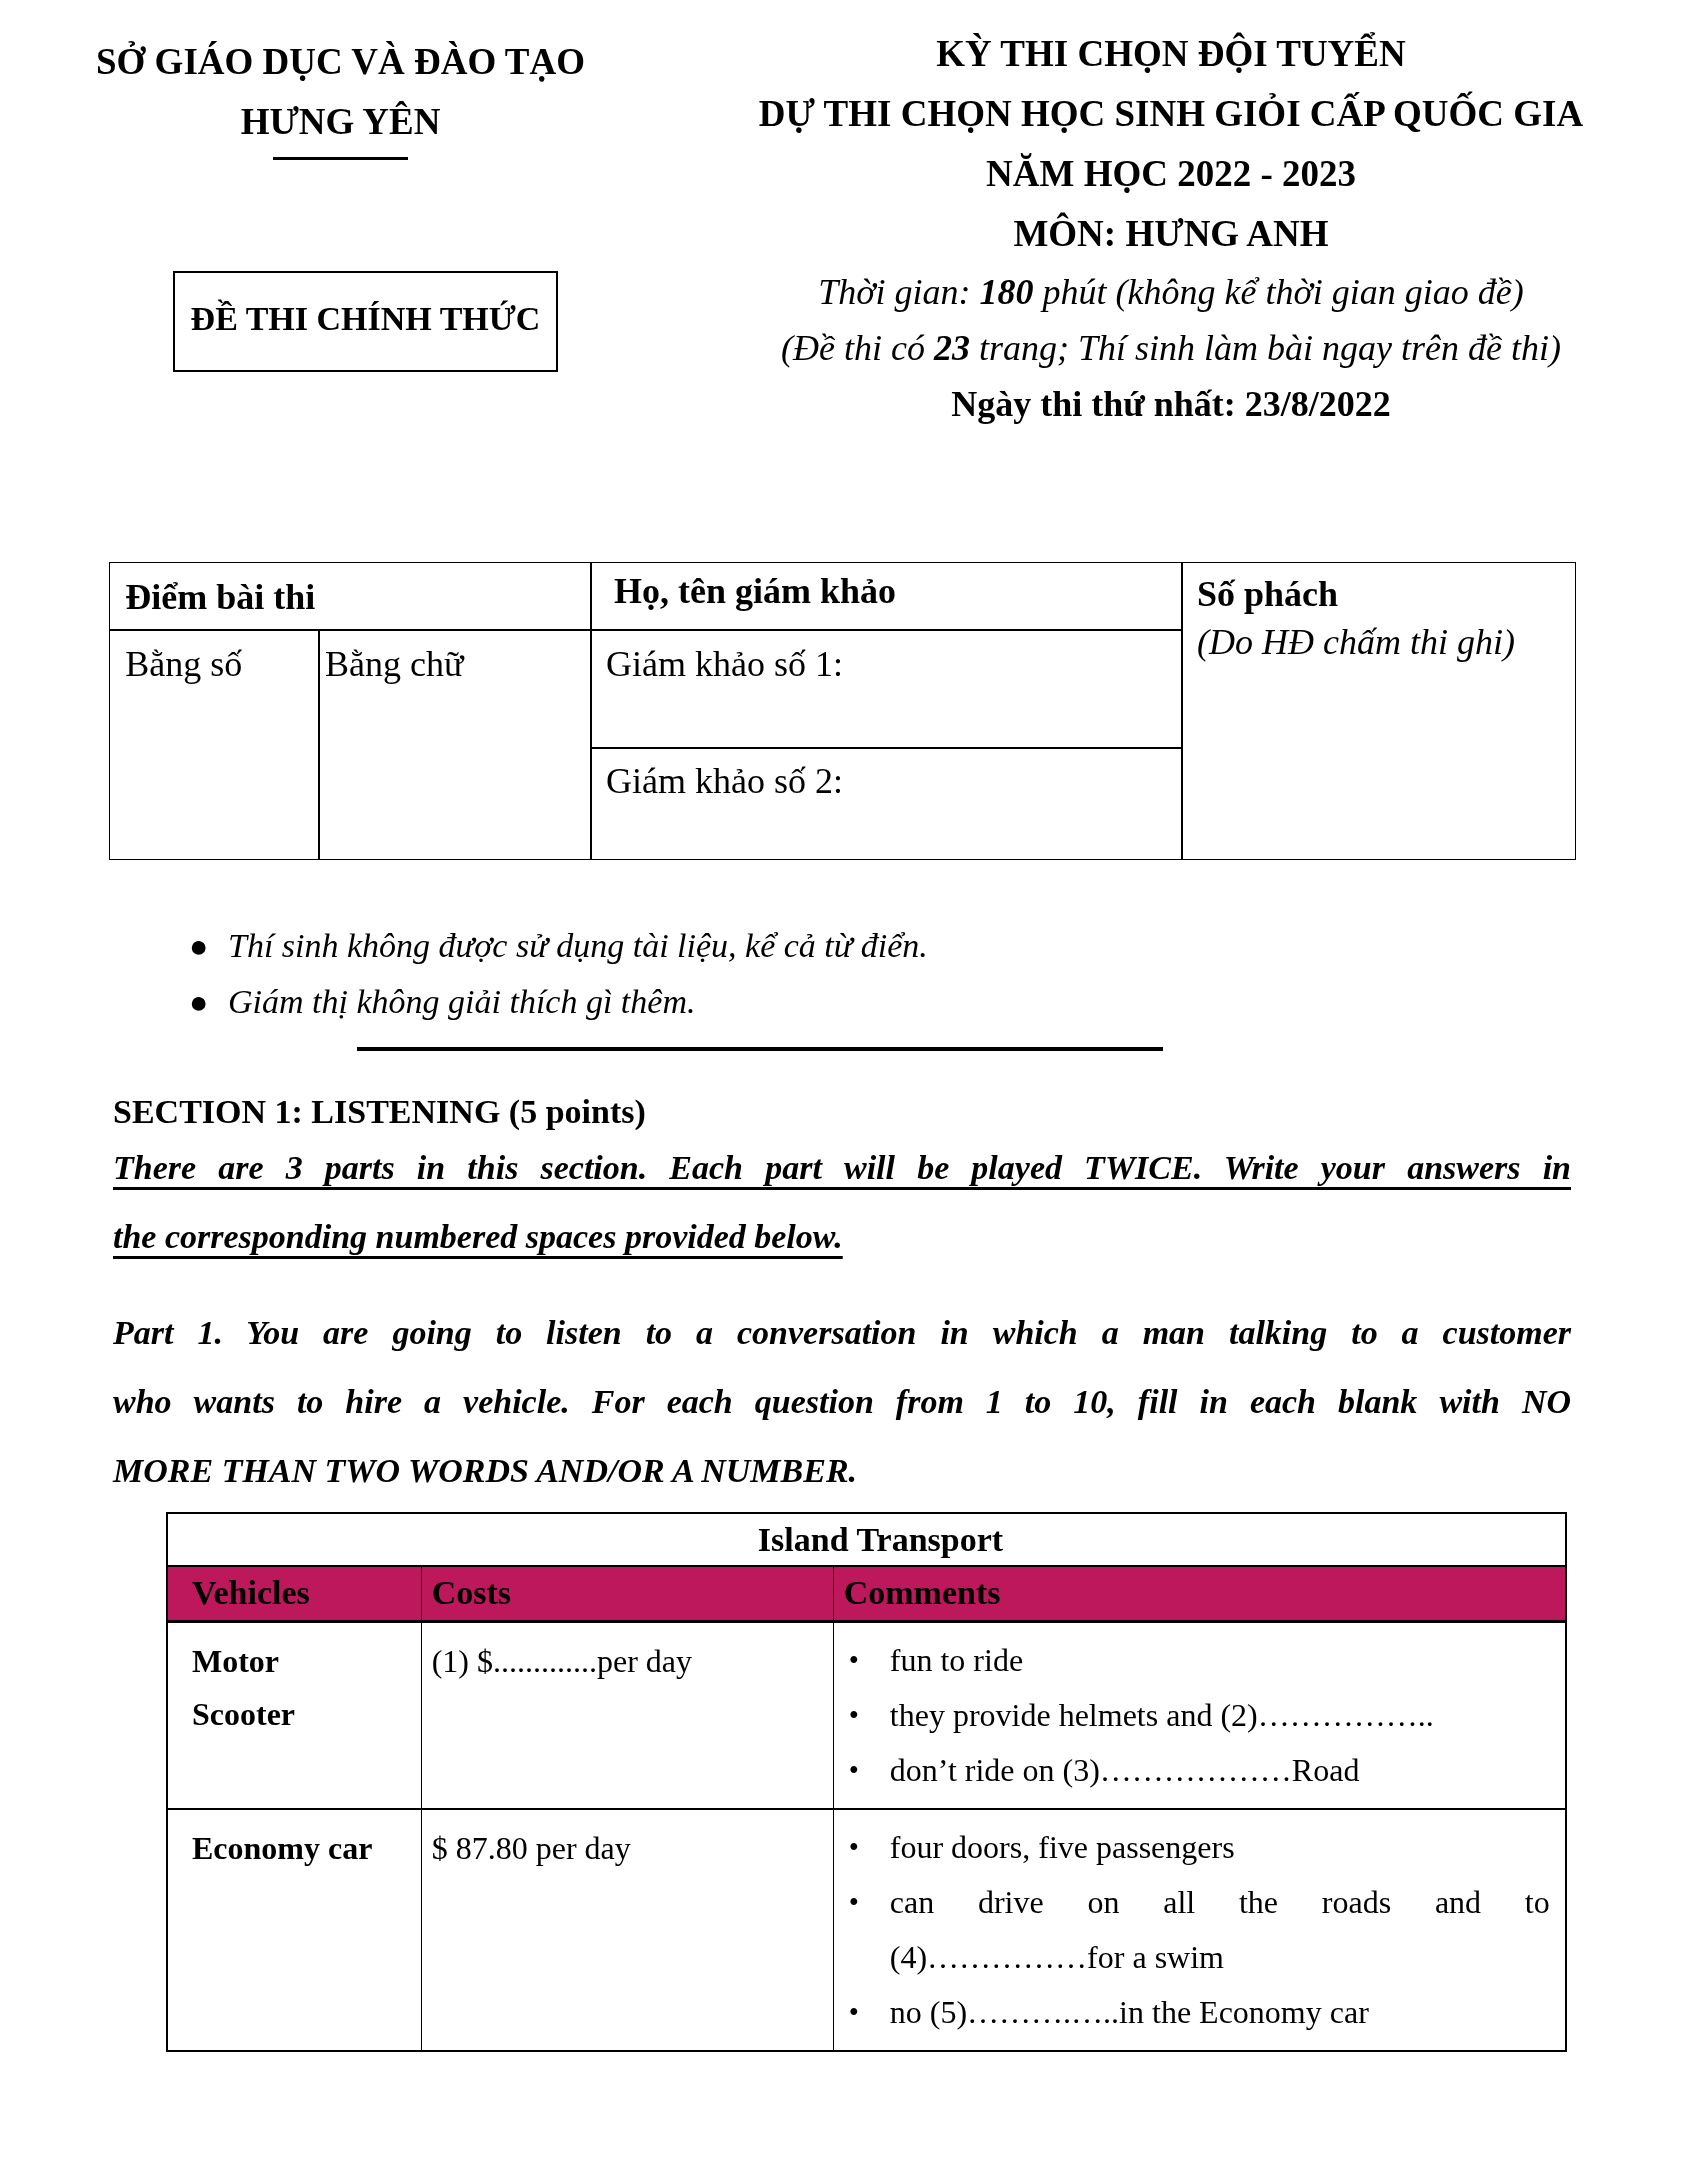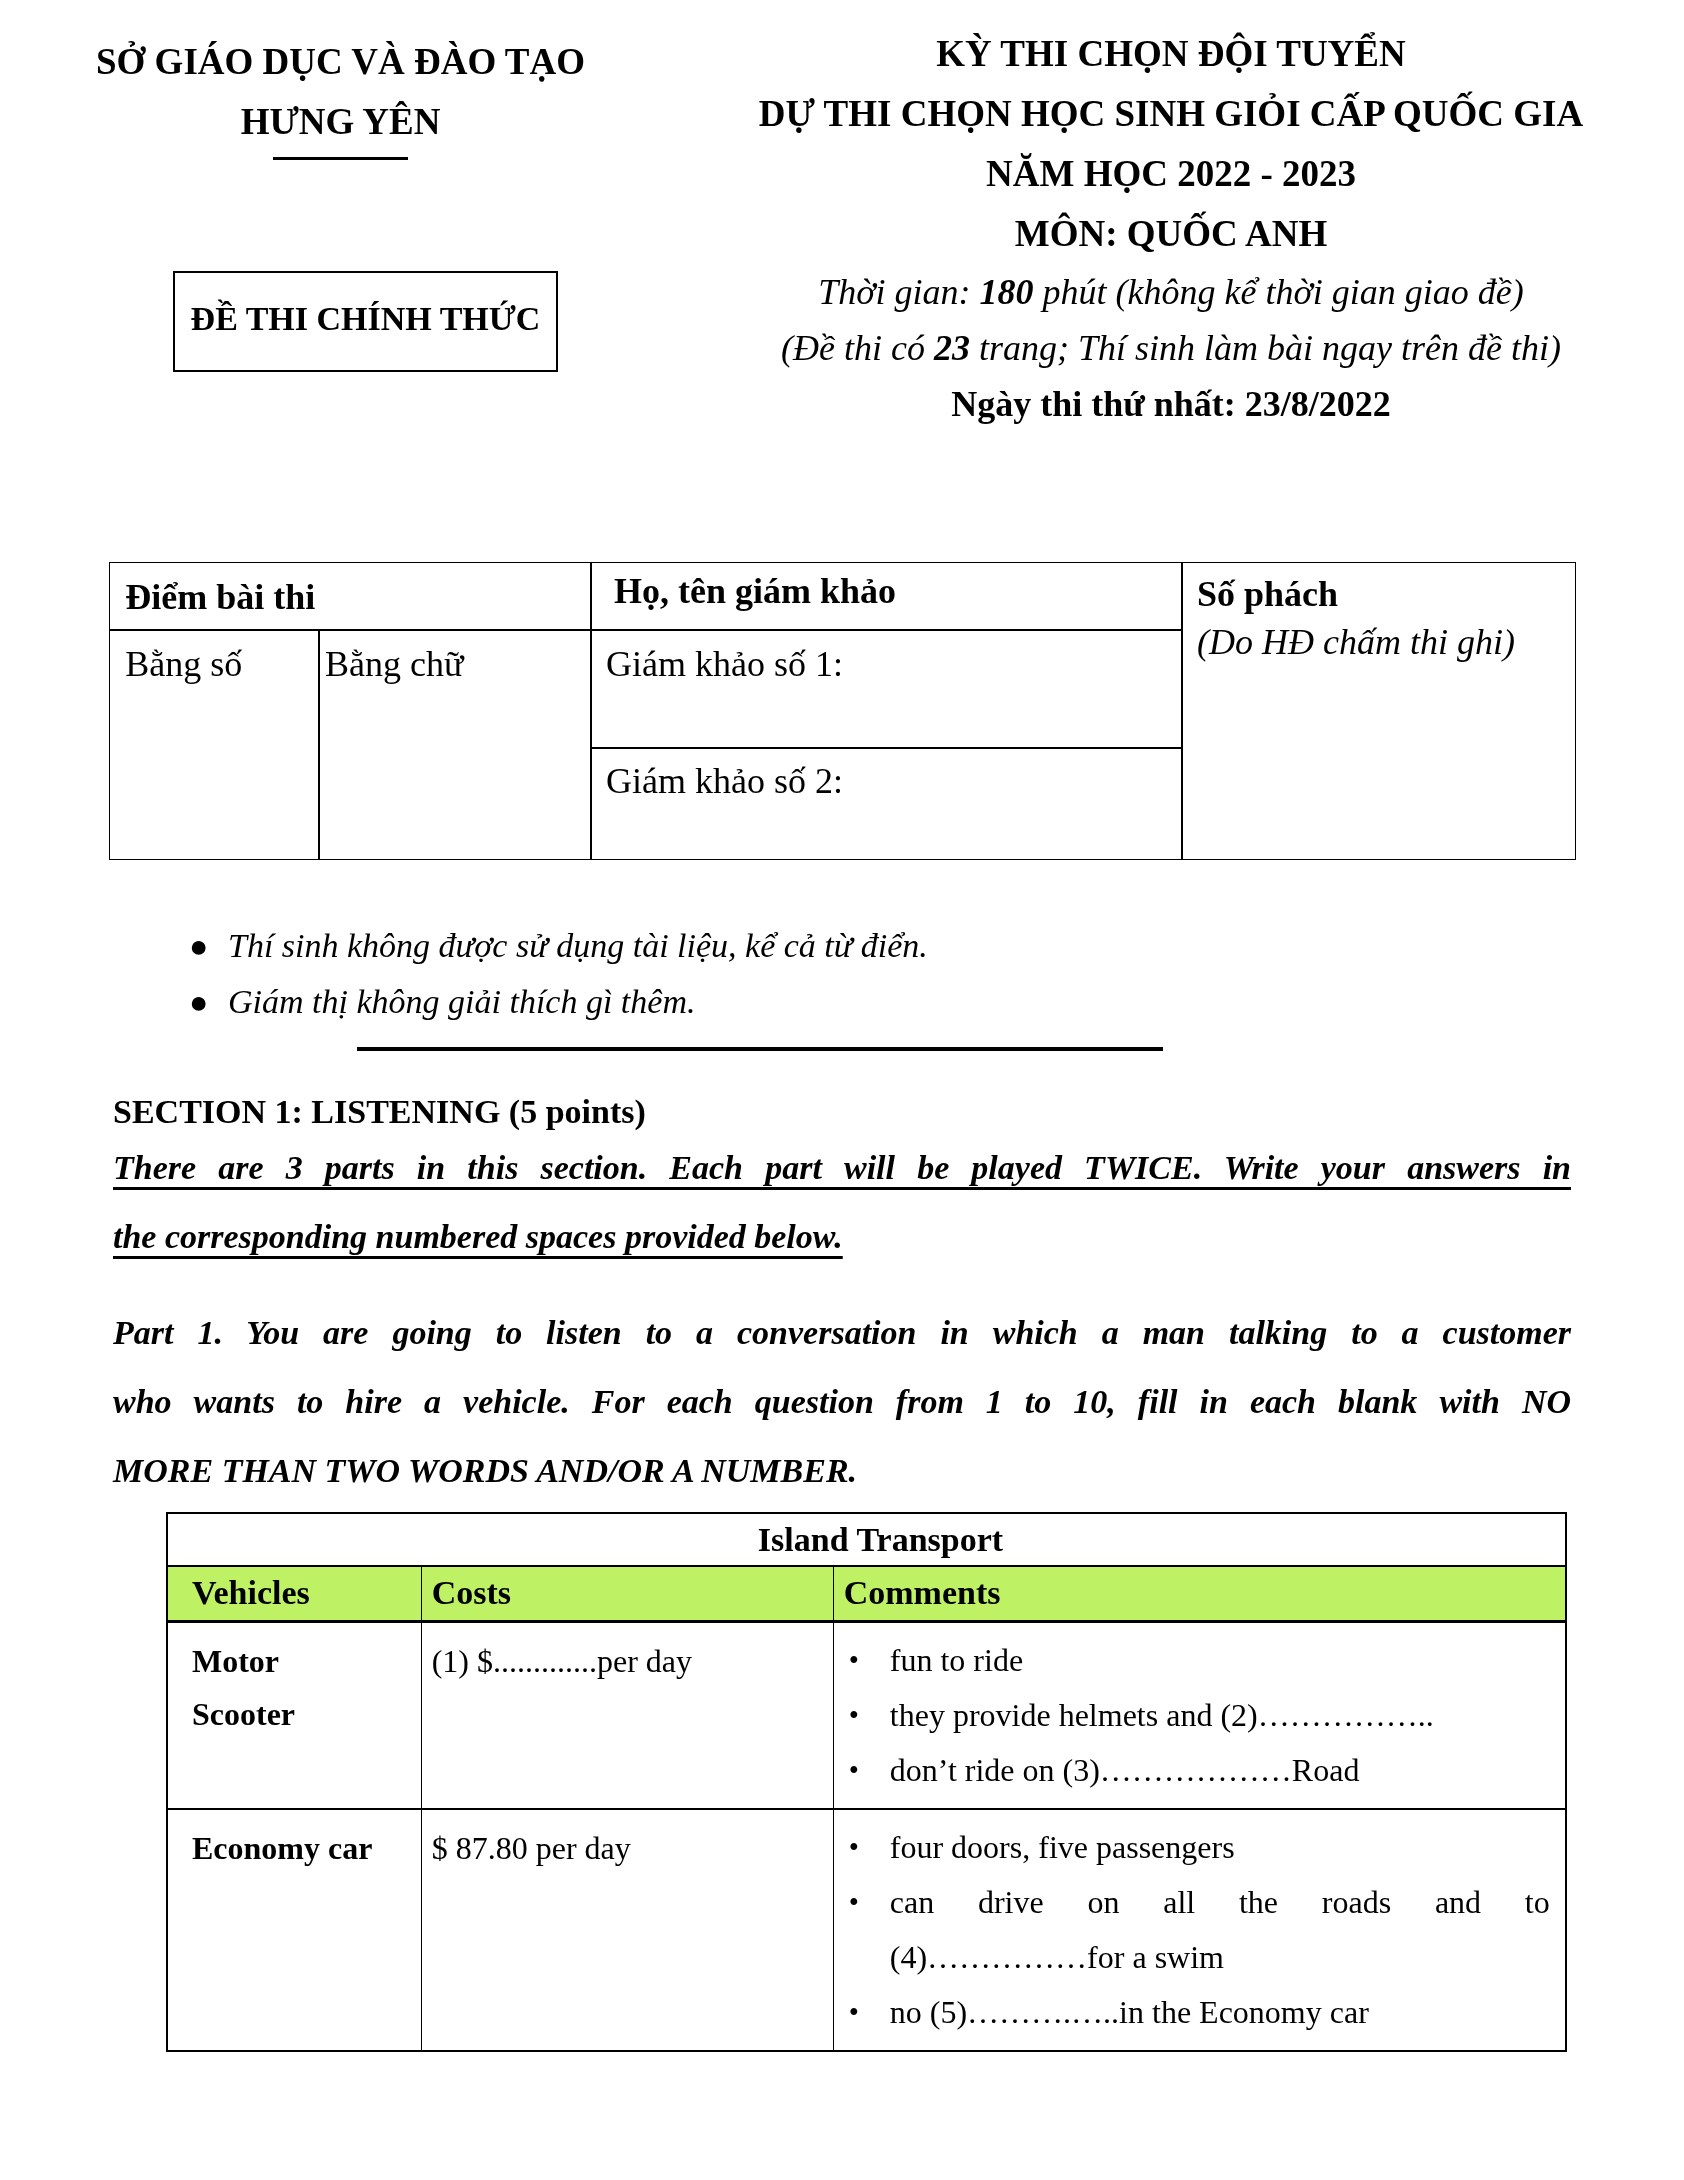--- a/index.html
+++ b/index.html
@@ -93,21 +93,21 @@
   <div class="hdr-left">
     <div>SỞ GIÁO DỤC VÀ ĐÀO TẠO</div>
     <div>HƯNG YÊN</div>
     <div class="rule"></div>
   </div>
 
   <div class="hdr-right">
     <div class="t">KỲ THI CHỌN ĐỘI TUYỂN</div>
     <div class="t">DỰ THI CHỌN HỌC SINH GIỎI CẤP QUỐC GIA</div>
     <div class="t">NĂM HỌC 2022 - 2023</div>
-    <div class="t">MÔN: QUỐC ANH</div>
+    <div class="t">MÔN: HƯNG ANH</div>
     <div class="i"><span>Thời gian: </span><b>180</b><span> phút (không kể thời gian giao đề)</span></div>
     <div class="i"><span>(Đề thi có </span><b>23</b><span> trang; Thí sinh làm bài ngay trên đề thi)</span></div>
     <div class="d">Ngày thi thứ nhất: 23/8/2022</div>
   </div>
 
   <div class="official-box">
     <span>ĐỀ THI CHÍNH THỨC</span>
   </div>
 
   <div class="score-table">
@@ -157,21 +157,21 @@
   <table class="transport">
     <colgroup>
         <col style="width:254px">
         <col style="width:412px">
         <col style="width:733px">
       </colgroup>
     <tbody>
         <tr>
       <td class="title-cell" colspan="3">Island Transport</td>
     </tr>
-    <tr style="background-color:#bef264">
+    <tr style="background-color:#be185d">
       <td class="head-cell first outer-l">Vehicles</td>
       <td class="head-cell">Costs</td>
       <td class="head-cell outer-r">Comments</td>
     </tr>
     <tr class="datarow r1">
       <td class="veh outer-l">
         <div>Motor</div>
         <div>Scooter</div>
       </td>
       <td class="cost">(1) $.............per day</td>

